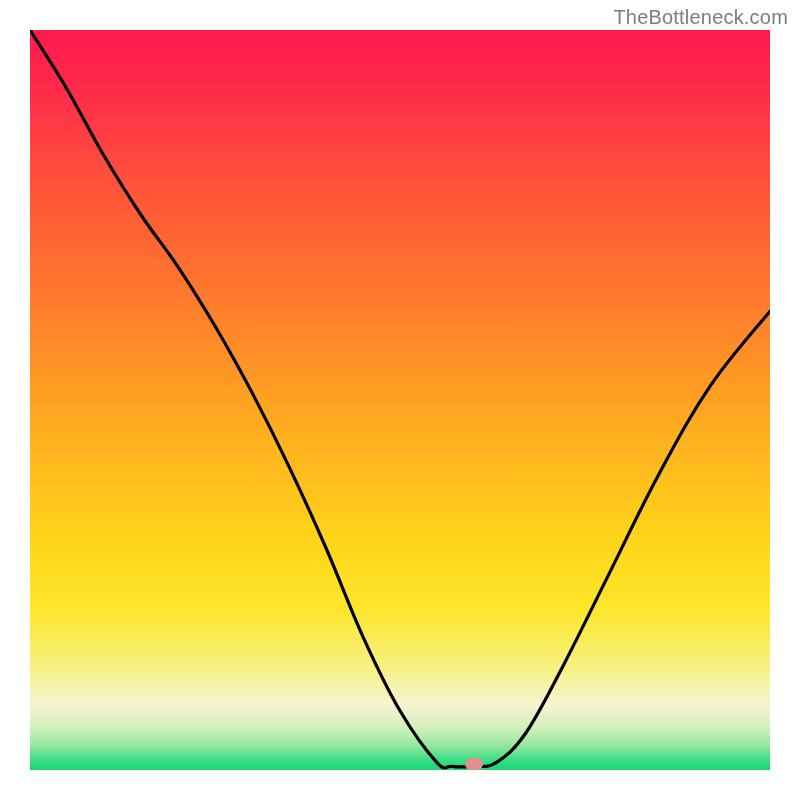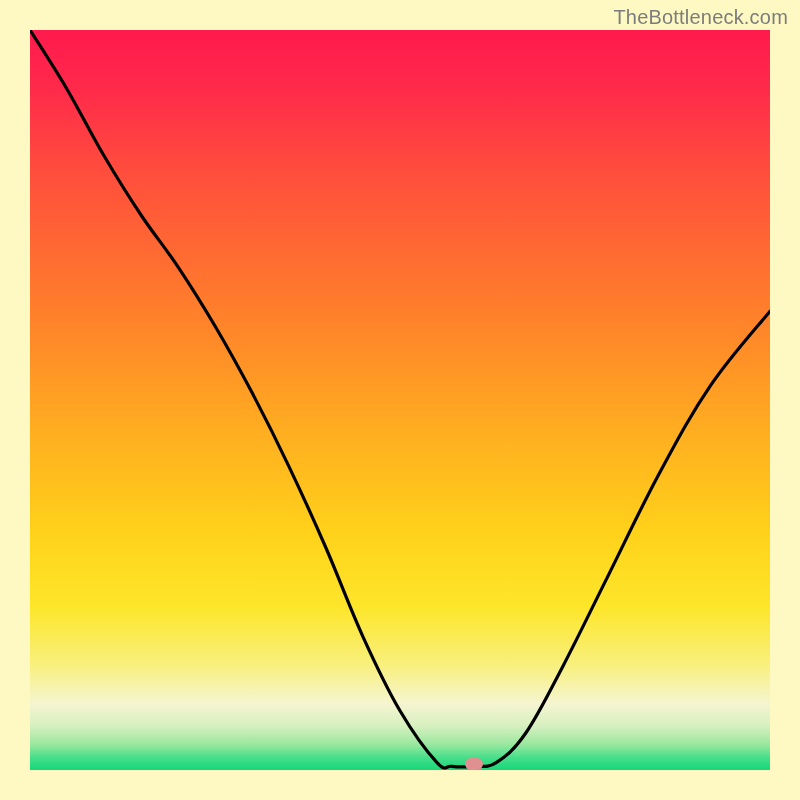--- a/index.html
+++ b/index.html
@@ -10,21 +10,21 @@
     background: #000;
     overflow: hidden;
     font-family: Arial, Helvetica, sans-serif;
   }
   .frame {
     position: absolute;
     left: 0;
     top: 0;
     width: 800px;
     height: 800px;
-    background: #fef9c3;
+    background: #ffffff;
   }
   .plot-area {
     position: absolute;
     left: 30px;
     top: 30px;
     width: 740px;
     height: 740px;
     overflow: hidden;
   }
   .gradient {

